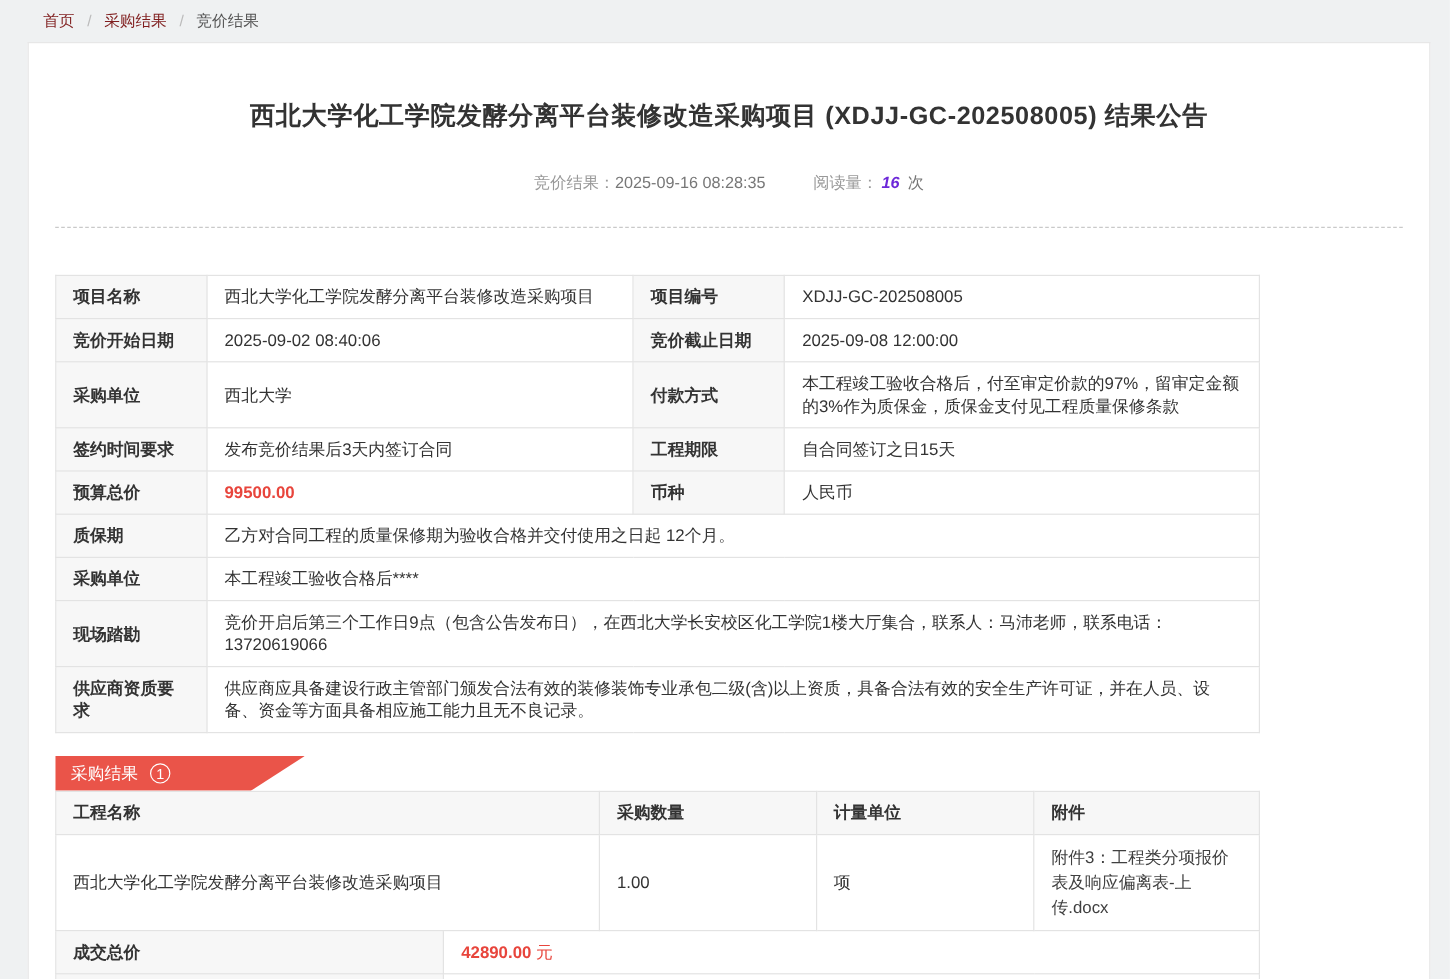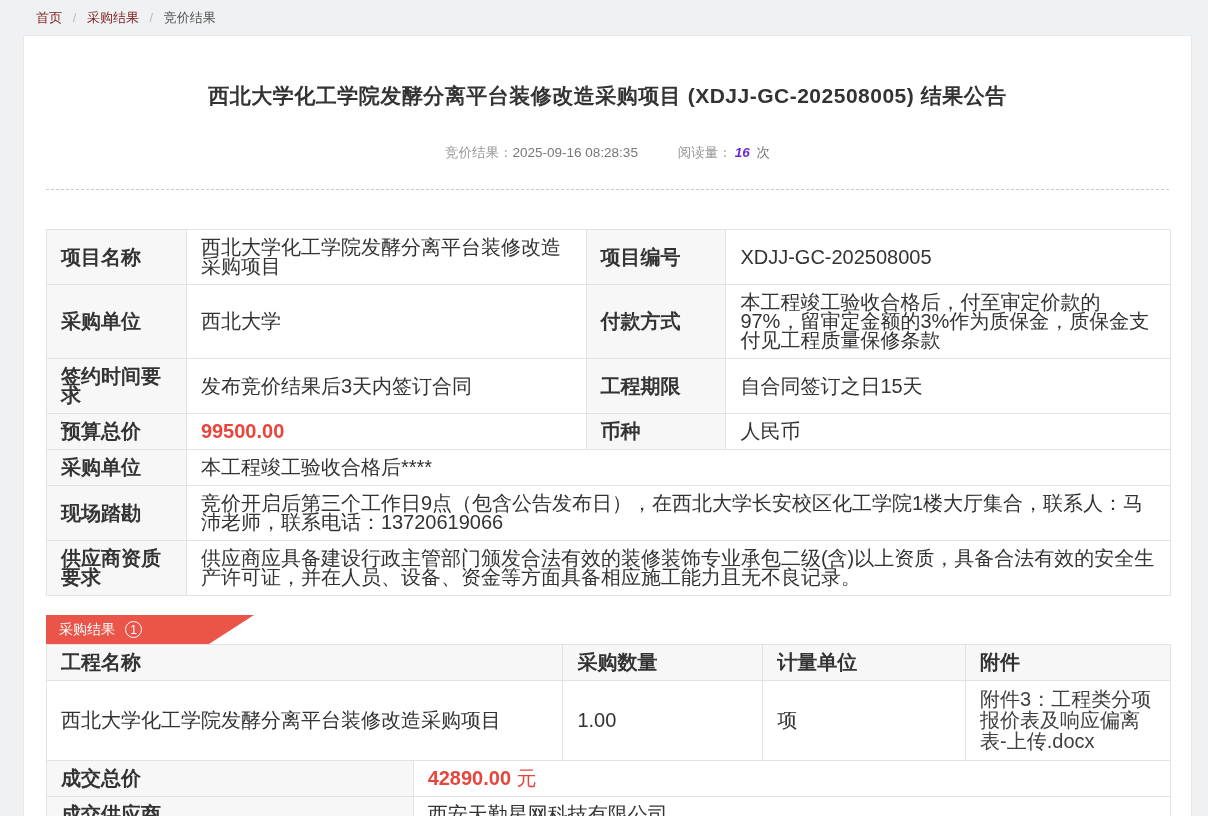--- a/index.html
+++ b/index.html
@@ -48,21 +48,21 @@
     margin-top: 34px;
     font-size: 13.5px;
     color: #888;
   }
   .article-meta .meta-label { color: #999; }
   .article-meta .meta-value { color: #777; }
   .article-meta .meta-block { margin: 0 18px; }
   .read-count { color: #6d28d9; font-style: italic; font-weight: bold; margin: 4px 3px; }
 
   
-  table { border-collapse: collapse; width: 1125px; font-size: 20px; }
+  table { border-collapse: collapse; width: 1004px; font-size: 14px; }
   .details-table { margin-top: 39px; }
   td, th {
     border: 1px solid #e3e3e3;
     padding: 8px 14px;
     line-height: 19px;
     vertical-align: middle;
     text-align: left;
   }
   .label-cell, th {
     background: #f7f7f7;
@@ -130,36 +130,46 @@
         <col style="width:445px">
       </colgroup>
     <tbody>
         <tr>
       <td class="label-cell">项目名称</td>
       <td class="value-cell">西北大学化工学院发酵分离平台装修改造采购项目</td>
       <td class="label-cell">项目编号</td>
       <td class="value-cell">XDJJ-GC-202508005</td>
     </tr>
     <tr>
+      <td class="label-cell">竞价开始日期</td>
+      <td class="value-cell">2025-09-02 08:40:06</td>
+      <td class="label-cell">竞价截止日期</td>
+      <td class="value-cell">2025-09-08 12:00:00</td>
+    </tr>
+    <tr>
       <td class="label-cell">采购单位</td>
       <td class="value-cell">西北大学</td>
       <td class="label-cell">付款方式</td>
       <td class="value-cell">本工程竣工验收合格后，付至审定价款的97%，留审定金额的3%作为质保金，质保金支付见工程质量保修条款</td>
     </tr>
     <tr>
       <td class="label-cell">签约时间要求</td>
       <td class="value-cell">发布竞价结果后3天内签订合同</td>
       <td class="label-cell">工程期限</td>
       <td class="value-cell">自合同签订之日15天</td>
     </tr>
     <tr>
       <td class="label-cell">预算总价</td>
       <td class="value-cell red-strong">99500.00</td>
       <td class="label-cell">币种</td>
       <td class="value-cell">人民币</td>
+    </tr>
+    <tr>
+      <td class="label-cell">质保期</td>
+      <td class="value-cell" colspan="3">乙方对合同工程的质量保修期为验收合格并交付使用之日起 12个月。</td>
     </tr>
     <tr>
       <td class="label-cell">采购单位</td>
       <td class="value-cell" colspan="3">本工程竣工验收合格后****</td>
     </tr>
     <tr>
       <td class="label-cell">现场踏勘</td>
       <td class="value-cell" colspan="3">竞价开启后第三个工作日9点（包含公告发布日），在西北大学长安校区化工学院1楼大厅集合，联系人：马沛老师，联系电话：13720619066</td>
     </tr>
     <tr>

